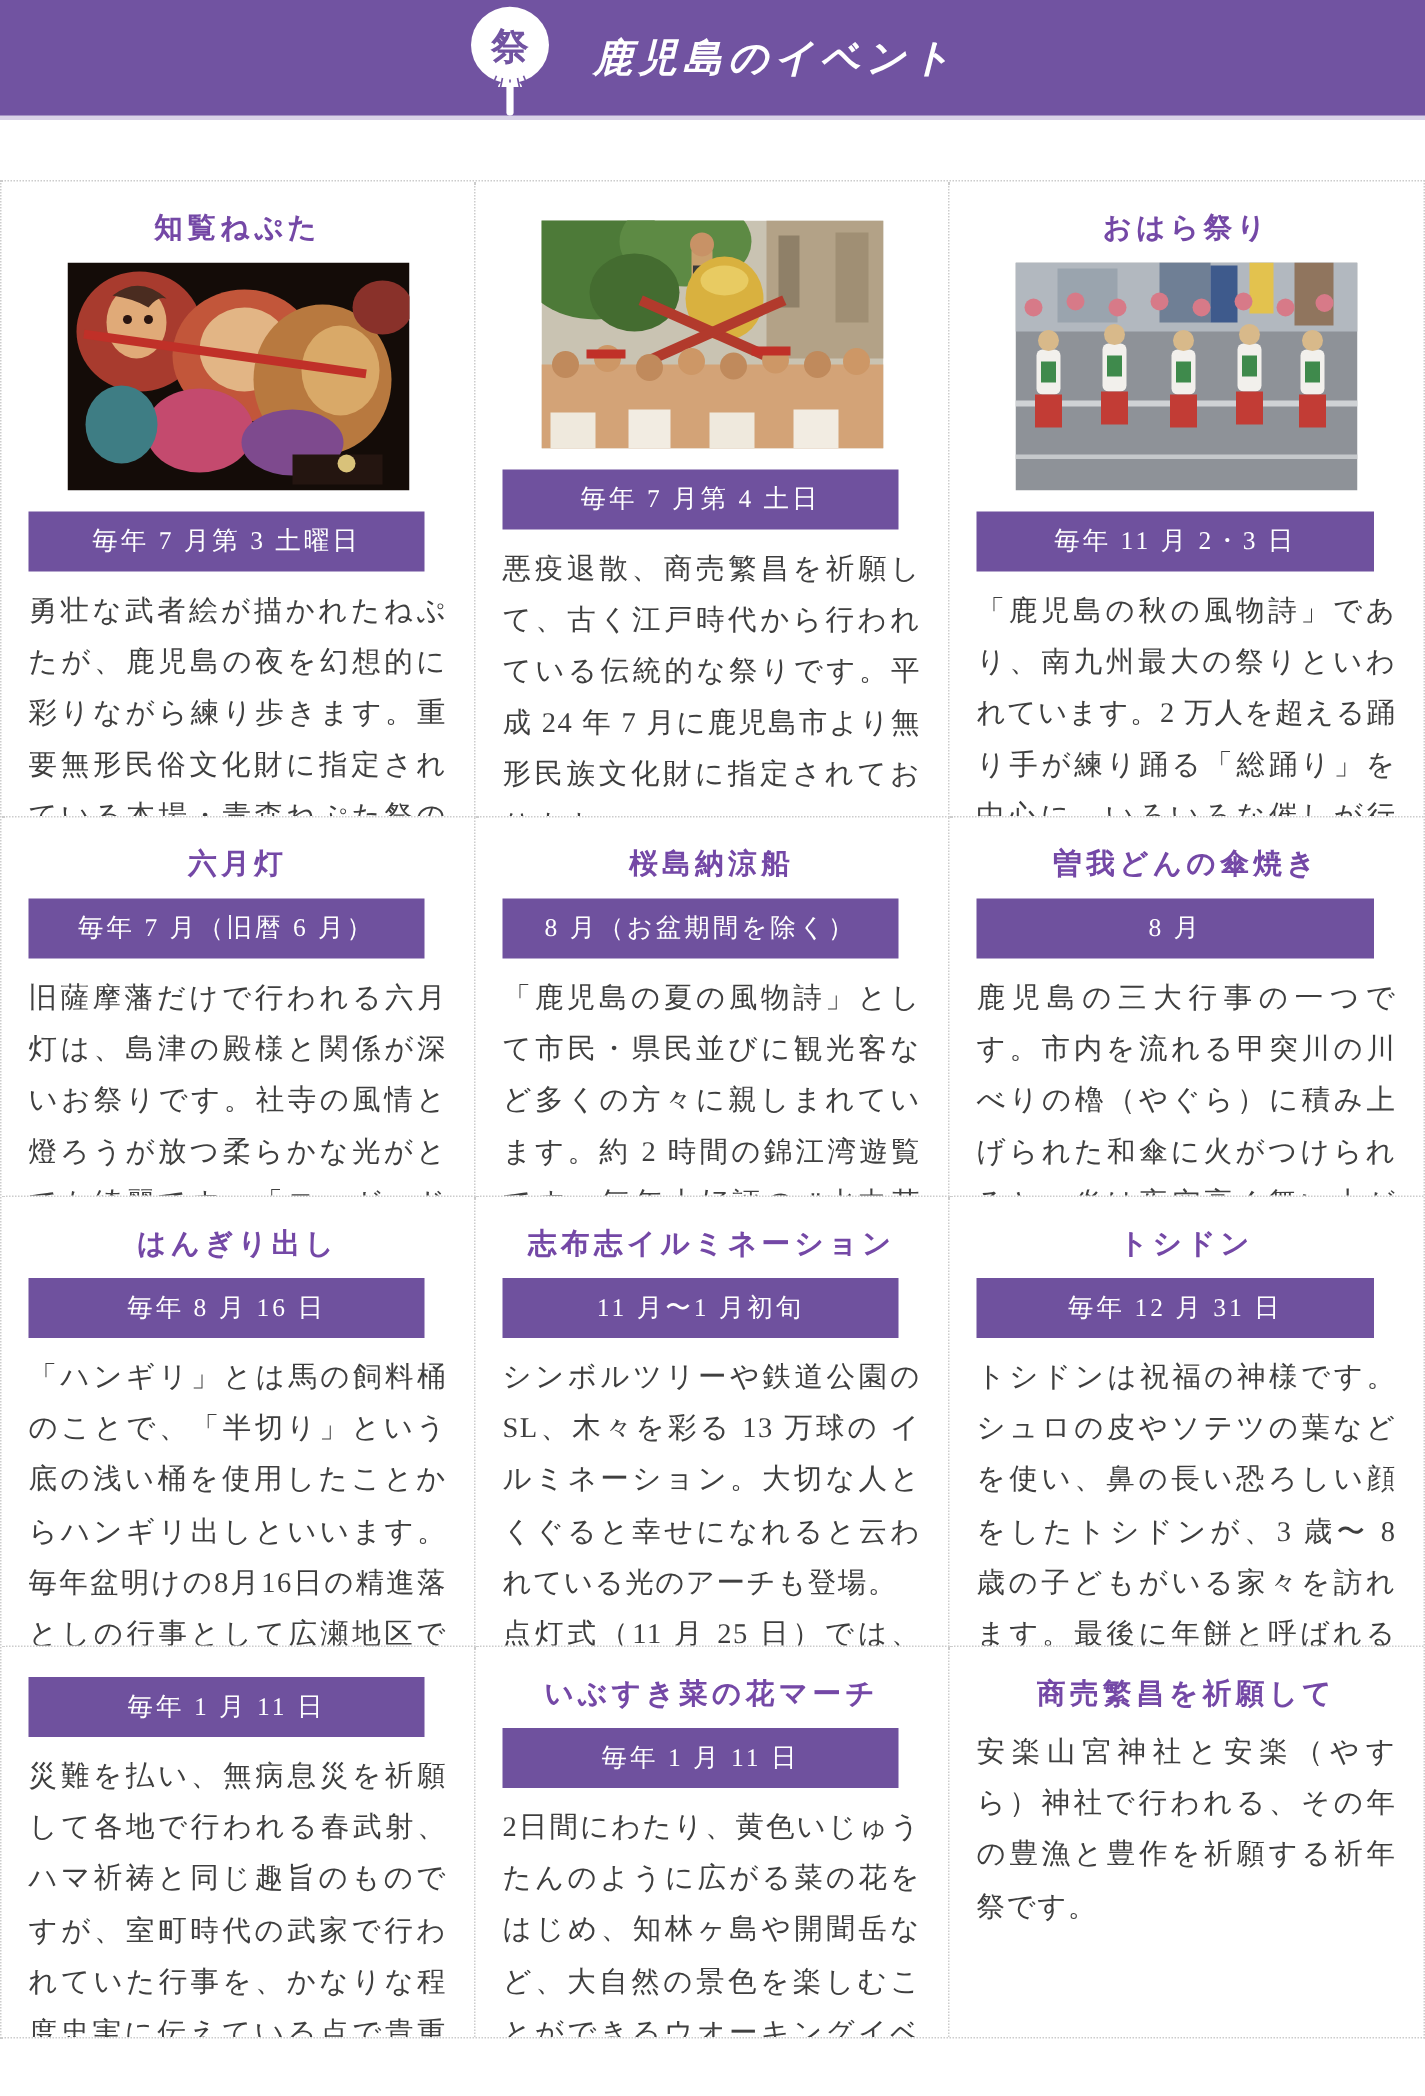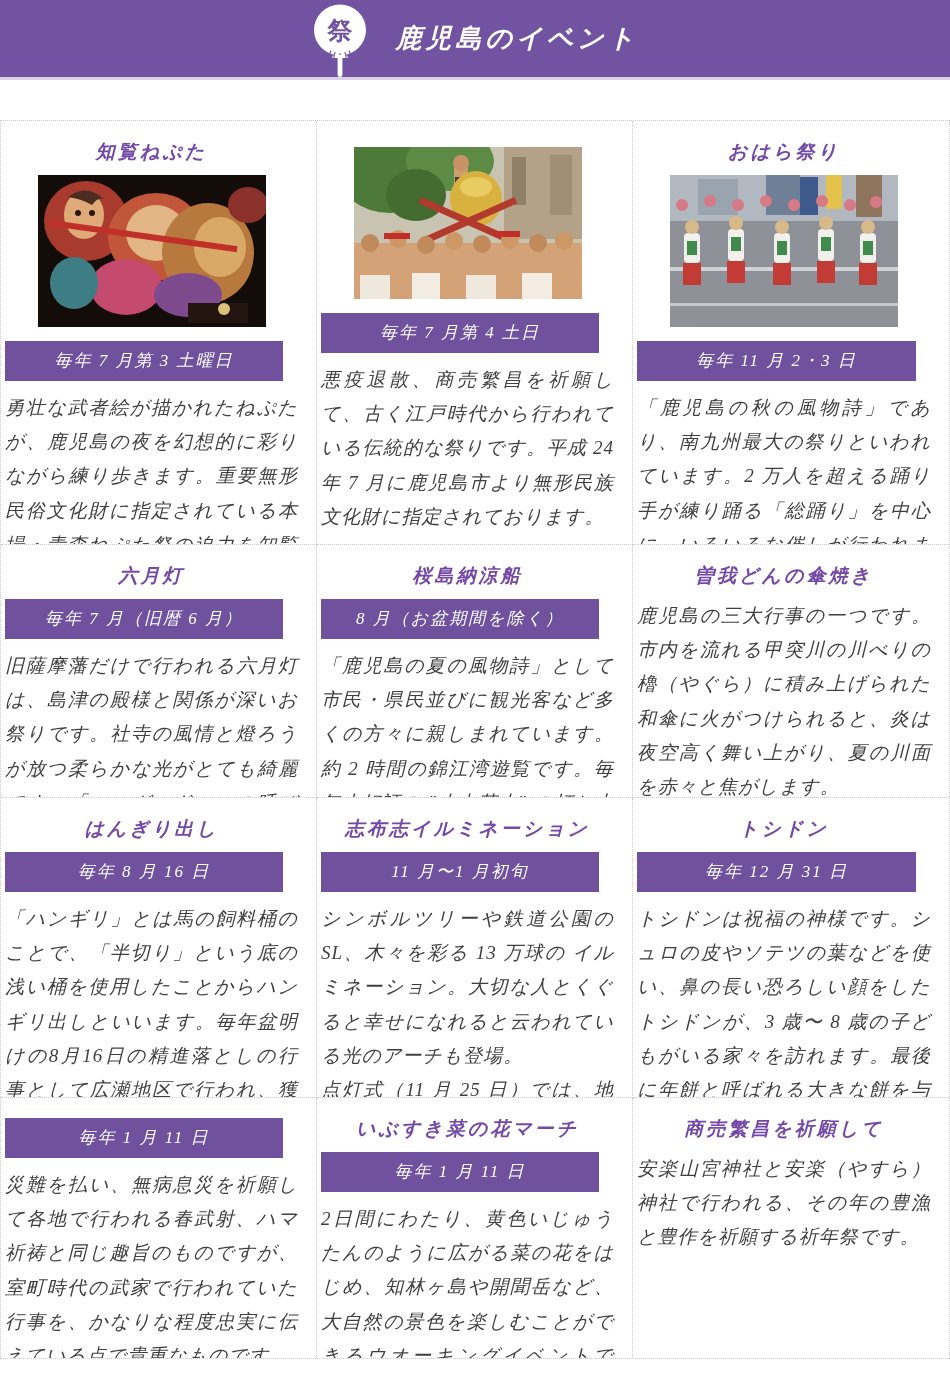--- a/index.html
+++ b/index.html
@@ -26,23 +26,22 @@
     width:948px;margin:40px 0 0 0;
     display:grid;
     grid-template-columns:repeat(3,1fr);
     grid-template-rows:424px 253px 300px 260px;
     border:1px dotted #cccccc;
   }
   .card{
     box-sizing:border-box;
     border-right:1px dotted #cccccc;
     border-bottom:1px dotted #cccccc;
-    padding:16px 18px 10px 4px;
+    padding:16px 18px 10px 18px;
     overflow:hidden;
-    font-style:italic;
   }
   .card:nth-child(3n){border-right:none;}
   .card:nth-child(n+10){border-bottom:none;}
   .card-title{
     margin:2px 0 10px 0;text-align:center;
     color:#7448a6;font-size:19px;font-weight:bold;letter-spacing:3px;
   }
   .photo-wrap{display:none;width:228px;height:152px;margin:10px auto 14px auto;}
   .photo-wrap svg{display:none;width:228px;height:152px;}
   .date-banner{
@@ -229,20 +228,23 @@
 
     <div class="date-banner">
       <span>8 月（お盆期間を除く）</span>
     </div>
     <p class="desc">「鹿児島の夏の風物詩」として市民・県民並びに観光客など多くの方々に親しまれています。約 2 時間の錦江湾遊覧です。毎年大好評の "水中花火" の打ち上げで締めくくられます。</p>
   </section>
 
   <section class="card">
     <h2 class="card-title">曽我どんの傘焼き</h2>
 
+    <div class="date-banner">
+      <span>8 月</span>
+    </div>
     <p class="desc">鹿児島の三大行事の一つです。市内を流れる甲突川の川べりの櫓（やぐら）に積み上げられた和傘に火がつけられると、炎は夜空高く舞い上がり、夏の川面を赤々と焦がします。</p>
   </section>
 
   <section class="card">
     <h2 class="card-title">はんぎり出し</h2>
 
     <div class="date-banner">
       <span>毎年 8 月 16 日</span>
     </div>
     <p class="desc">「ハンギリ」とは馬の飼料桶のことで、「半切り」という底の浅い桶を使用したことからハンギリ出しといいます。毎年盆明けの8月16日の精進落としの行事として広瀬地区で行われ、獲れたエッナはその場で酢味噌を付けて食べられます。</p>

